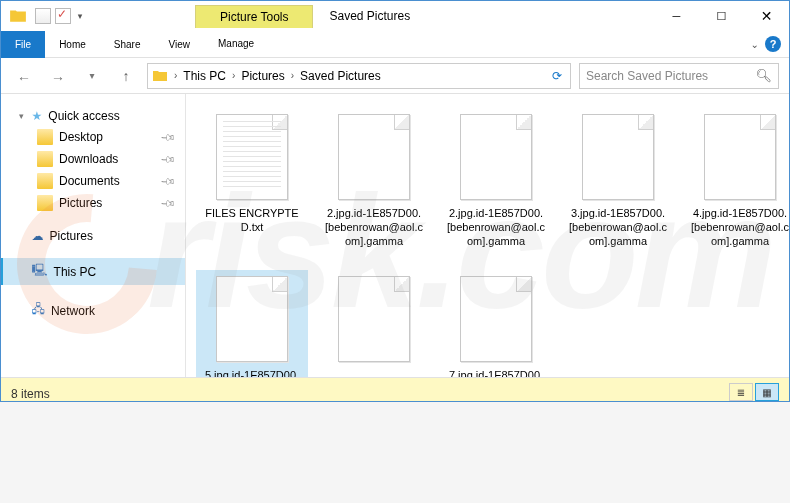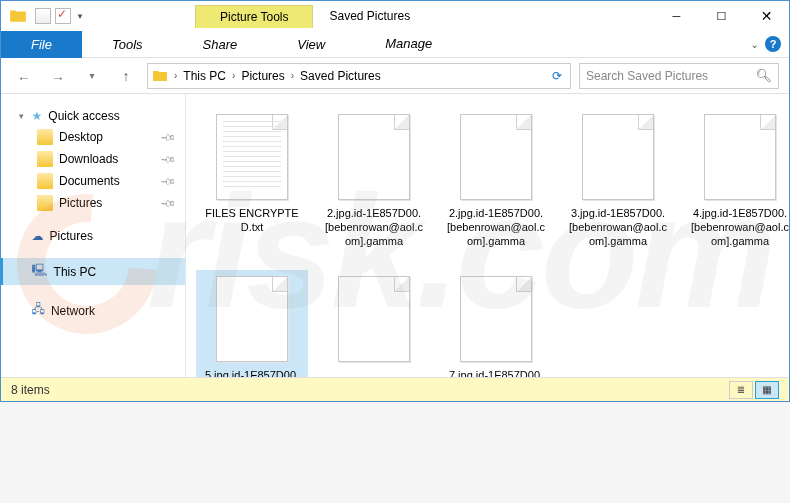--- a/index.html
+++ b/index.html
@@ -19,21 +19,21 @@
 .qat-dd::after { content:'▾'; font-size: 9px; color: #555; }
 .contextual { margin-left: 110px; }
 .ctx-label { background: #ede972; padding: 4px 24px; font-size: 12px; border: 1px solid #d6d07a; border-bottom: none; }
 .tb-title { margin-left: 16px; font-size: 12px; color: #000; }
 .tb-controls { margin-left: auto; display: flex; }
 .tb-btn { width: 45px; height: 29px; display: flex; align-items: center; justify-content: center; font-size: 11px; color: #000; }
 .tb-btn.close-btn { font-size: 14px; }
 
 
 .ribbon { height: 27px; background: #fff; border-bottom: 1px solid #e1e1e1; display: flex; align-items: center; position: relative; }
-.ribbon-tab { padding: 0 30px; font-size: 13px; color: #000; line-height: 27px; font-style: italic; }
+.ribbon-tab { padding: 0 14px; font-size: 10px; color: #000; line-height: 27px; }
 .ribbon-tab.file { background: #1979ca; color: #fff; }
 .ribbon-tab.ctx { border-bottom: 2px solid transparent; }
 .ribbon-right { position: absolute; right: 8px; display: flex; align-items: center; gap: 6px; }
 .chevron-dn { font-size: 10px; color: #555; }
 .help-icon { width: 16px; height: 16px; border-radius: 50%; background: #1979ca; color: #fff; display: flex; align-items: center; justify-content: center; font-size: 11px; font-weight: bold; }
 
 
 .navbar { height: 36px; background: #fff; border-bottom: 1px solid #e1e1e1; display: flex; align-items: center; padding: 0 10px; gap: 8px; }
 .nav-btn { width: 26px; height: 26px; display: flex; align-items: center; justify-content: center; color: #777; font-size: 14px; }
 .nav-btn.up { color: #5a5a5a; }
@@ -67,21 +67,21 @@
 .content { flex: 1; background: #fff; padding: 14px 10px; overflow: auto; }
 .grid { display: grid; grid-template-columns: repeat(5, 112px); gap: 16px 10px; }
 .file-item { display: flex; flex-direction: column; align-items: center; text-align: center; padding: 6px; }
 .file-item.sel { background: #cbe7f7; }
 .file-thumb { width: 72px; height: 86px; border: 1px solid #c8c8c8; background: #fff; display: flex; align-items: center; justify-content: center; box-shadow: 1px 1px 0 #e4e4e4; position: relative; }
 .file-thumb.txt::after { content: ""; position: absolute; top: 6px; left: 6px; right: 6px; bottom: 12px; background: repeating-linear-gradient(180deg,#e4e4e4 0,#e4e4e4 1px,transparent 1px,transparent 5px); }
 .file-thumb::before { content: ""; position: absolute; top: 0; right: 0; width: 14px; height: 14px; background: linear-gradient(135deg, transparent 50%, #ededed 50%); border-left: 1px solid #d0d0d0; border-bottom: 1px solid #d0d0d0; }
 .file-label { font-size: 11px; color: #000; line-height: 14px; margin-top: 6px; max-width: 108px; word-break: break-all; max-height: 42px; overflow: hidden; }
 
 
-.statusbar { height: 24px; border-top: 1px solid #e1e1e1; display: flex; align-items: center; padding: 0 10px; font-size: 12px; color: #333; gap: 36px; }
+.statusbar { height: 24px; border-top: 1px solid #e1e1e1; display: flex; align-items: flex-end; padding: 0 10px; font-size: 12px; color: #333; gap: 36px; }
 .view-toggles { margin-left: auto; display: flex; gap: 2px; }
 .vt { width: 24px; height: 18px; border: 1px solid #ccc; display: flex; align-items: center; justify-content: center; font-size: 10px; }
 .vt.active { background: #cbe7f7; border-color: #26a0da; }
 
 
 .watermark { position: absolute; inset: 0; pointer-events: none; display: flex; align-items: center; justify-content: center; }
 .watermark .wm-inner { font-size: 160px; font-style: italic; font-weight: 700; color: rgba(150,150,150,0.10); letter-spacing: -4px; }
 .wm-C { display: inline-block; width: 140px; height: 140px; border: 28px solid rgba(235,120,70,0.15); border-right-color: transparent; border-radius: 50%; transform: rotate(-40deg); vertical-align: middle; margin-right: -10px; }
 
 svg.folder { fill: #f5c736; }
@@ -110,21 +110,21 @@
     <div class="tb-title">Saved Pictures</div>
     <div class="tb-controls">
       <div class="tb-btn">─</div>
       <div class="tb-btn">☐</div>
       <div class="tb-btn close-btn">✕</div>
     </div>
   </div>
 
   <div class="ribbon">
     <div class="ribbon-tab file">File</div>
-    <div class="ribbon-tab">Tools</div>
+    <div class="ribbon-tab">Home</div>
     <div class="ribbon-tab">Share</div>
     <div class="ribbon-tab">View</div>
     <div class="ribbon-tab ctx">Manage</div>
     <div class="ribbon-right">
       <span class="chevron-dn">⌄</span>
       <span class="help-icon">?</span>
     </div>
   </div>
 
   <div class="navbar">

